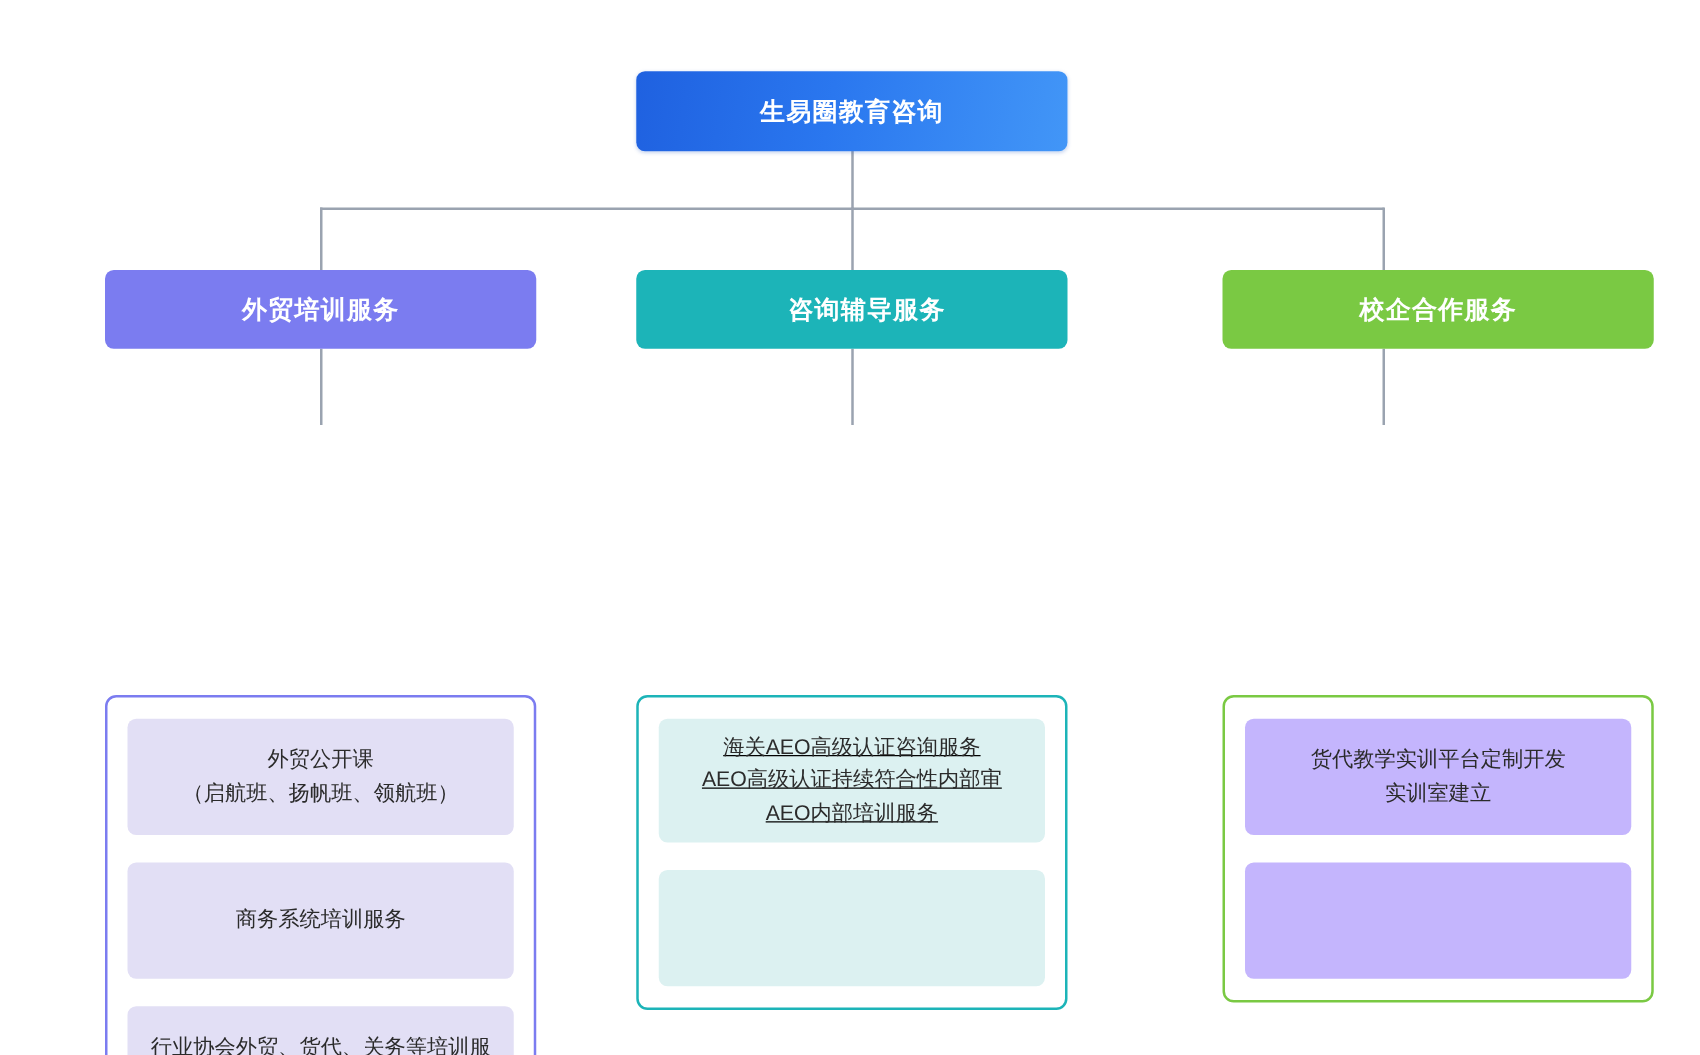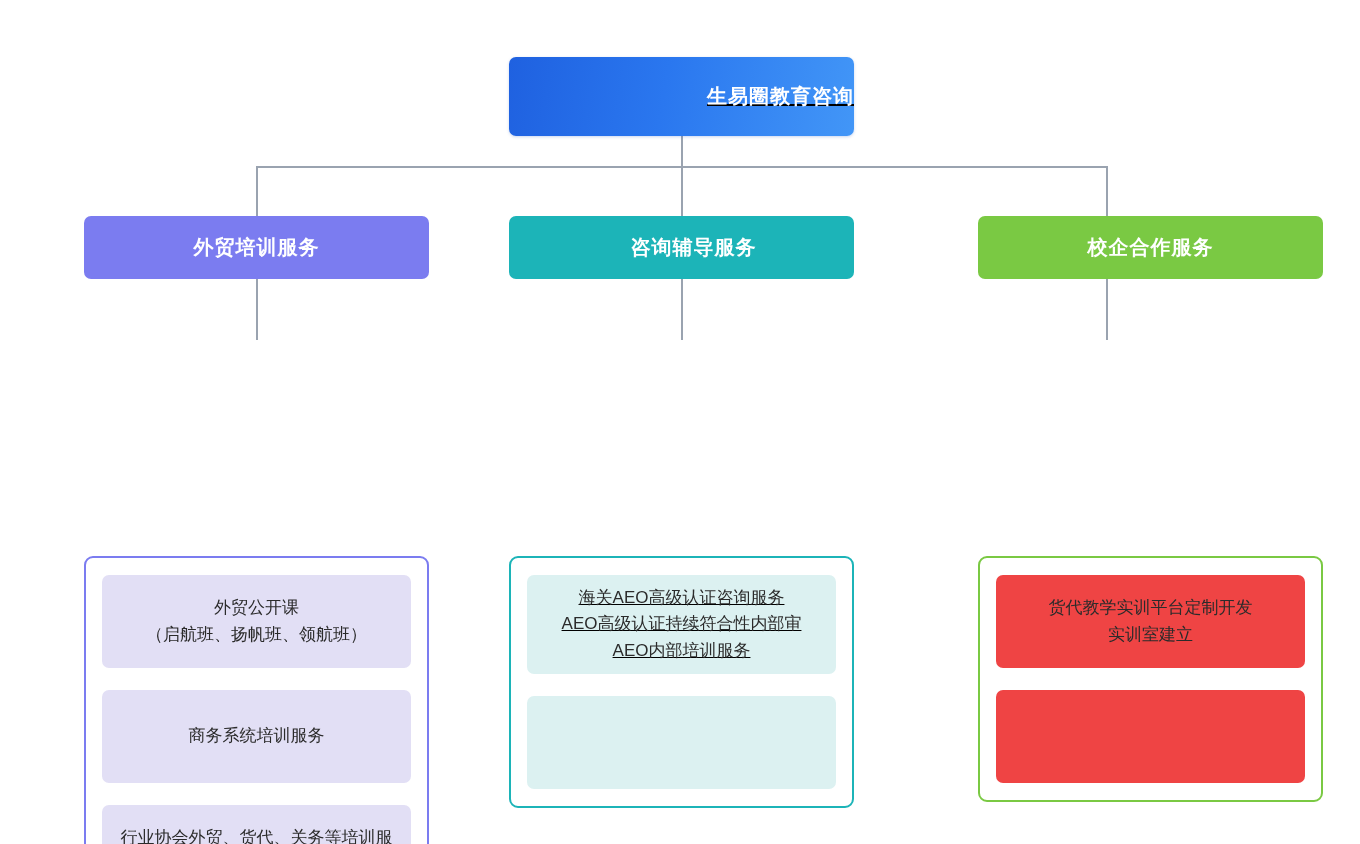--- a/index.html
+++ b/index.html
@@ -37,28 +37,27 @@
   }
   .conn-v { width: 2px; }
   .conn-h { height: 2px; }
 
   
   .root-node {
     position: absolute;
     left: 509px;
     top: 57px;
     width: 345px;
-    height: 79px;
+    height: 64px;
     border-radius: 7px;
     background: linear-gradient(100deg, #1f61e0 0%, #2a77ef 45%, #4296f7 100%);
     display: flex;
     align-items: center;
-    justify-content: flex-end;
+    justify-content: center;
     box-shadow: 0 1px 3px rgba(40, 90, 190, 0.25);
-    text-decoration: underline;
   }
   .root-title {
     color: #ffffff;
     font-size: 20px;
     font-weight: bold;
     letter-spacing: 1px;
   }
 
   
   .column {
@@ -125,21 +124,21 @@
   .theme-purple .svc-card   { background: #e2dff5; }
 
   
   .theme-teal .cat-header { background: #1cb4b8; padding-left: 24px; }
   .theme-teal .group-box  { border-color: #1cb4b8; }
   .theme-teal .svc-card   { background: #dcf1f1; text-decoration: underline; }
 
   
   .theme-green .cat-header { background: #7ac943; }
   .theme-green .group-box  { border-color: #7ac943; }
-  .theme-green .svc-card   { background: #ef4444; }
+  .theme-green .svc-card   { background: #c4b5fd; }
 </style>
 </head>
 <body>
 
 <div id="chart-root">
 
   <div class="connector-layer">
 
     <div class="conn conn-v" style="left:681px; top:120px; height:47px;"></div>
 

